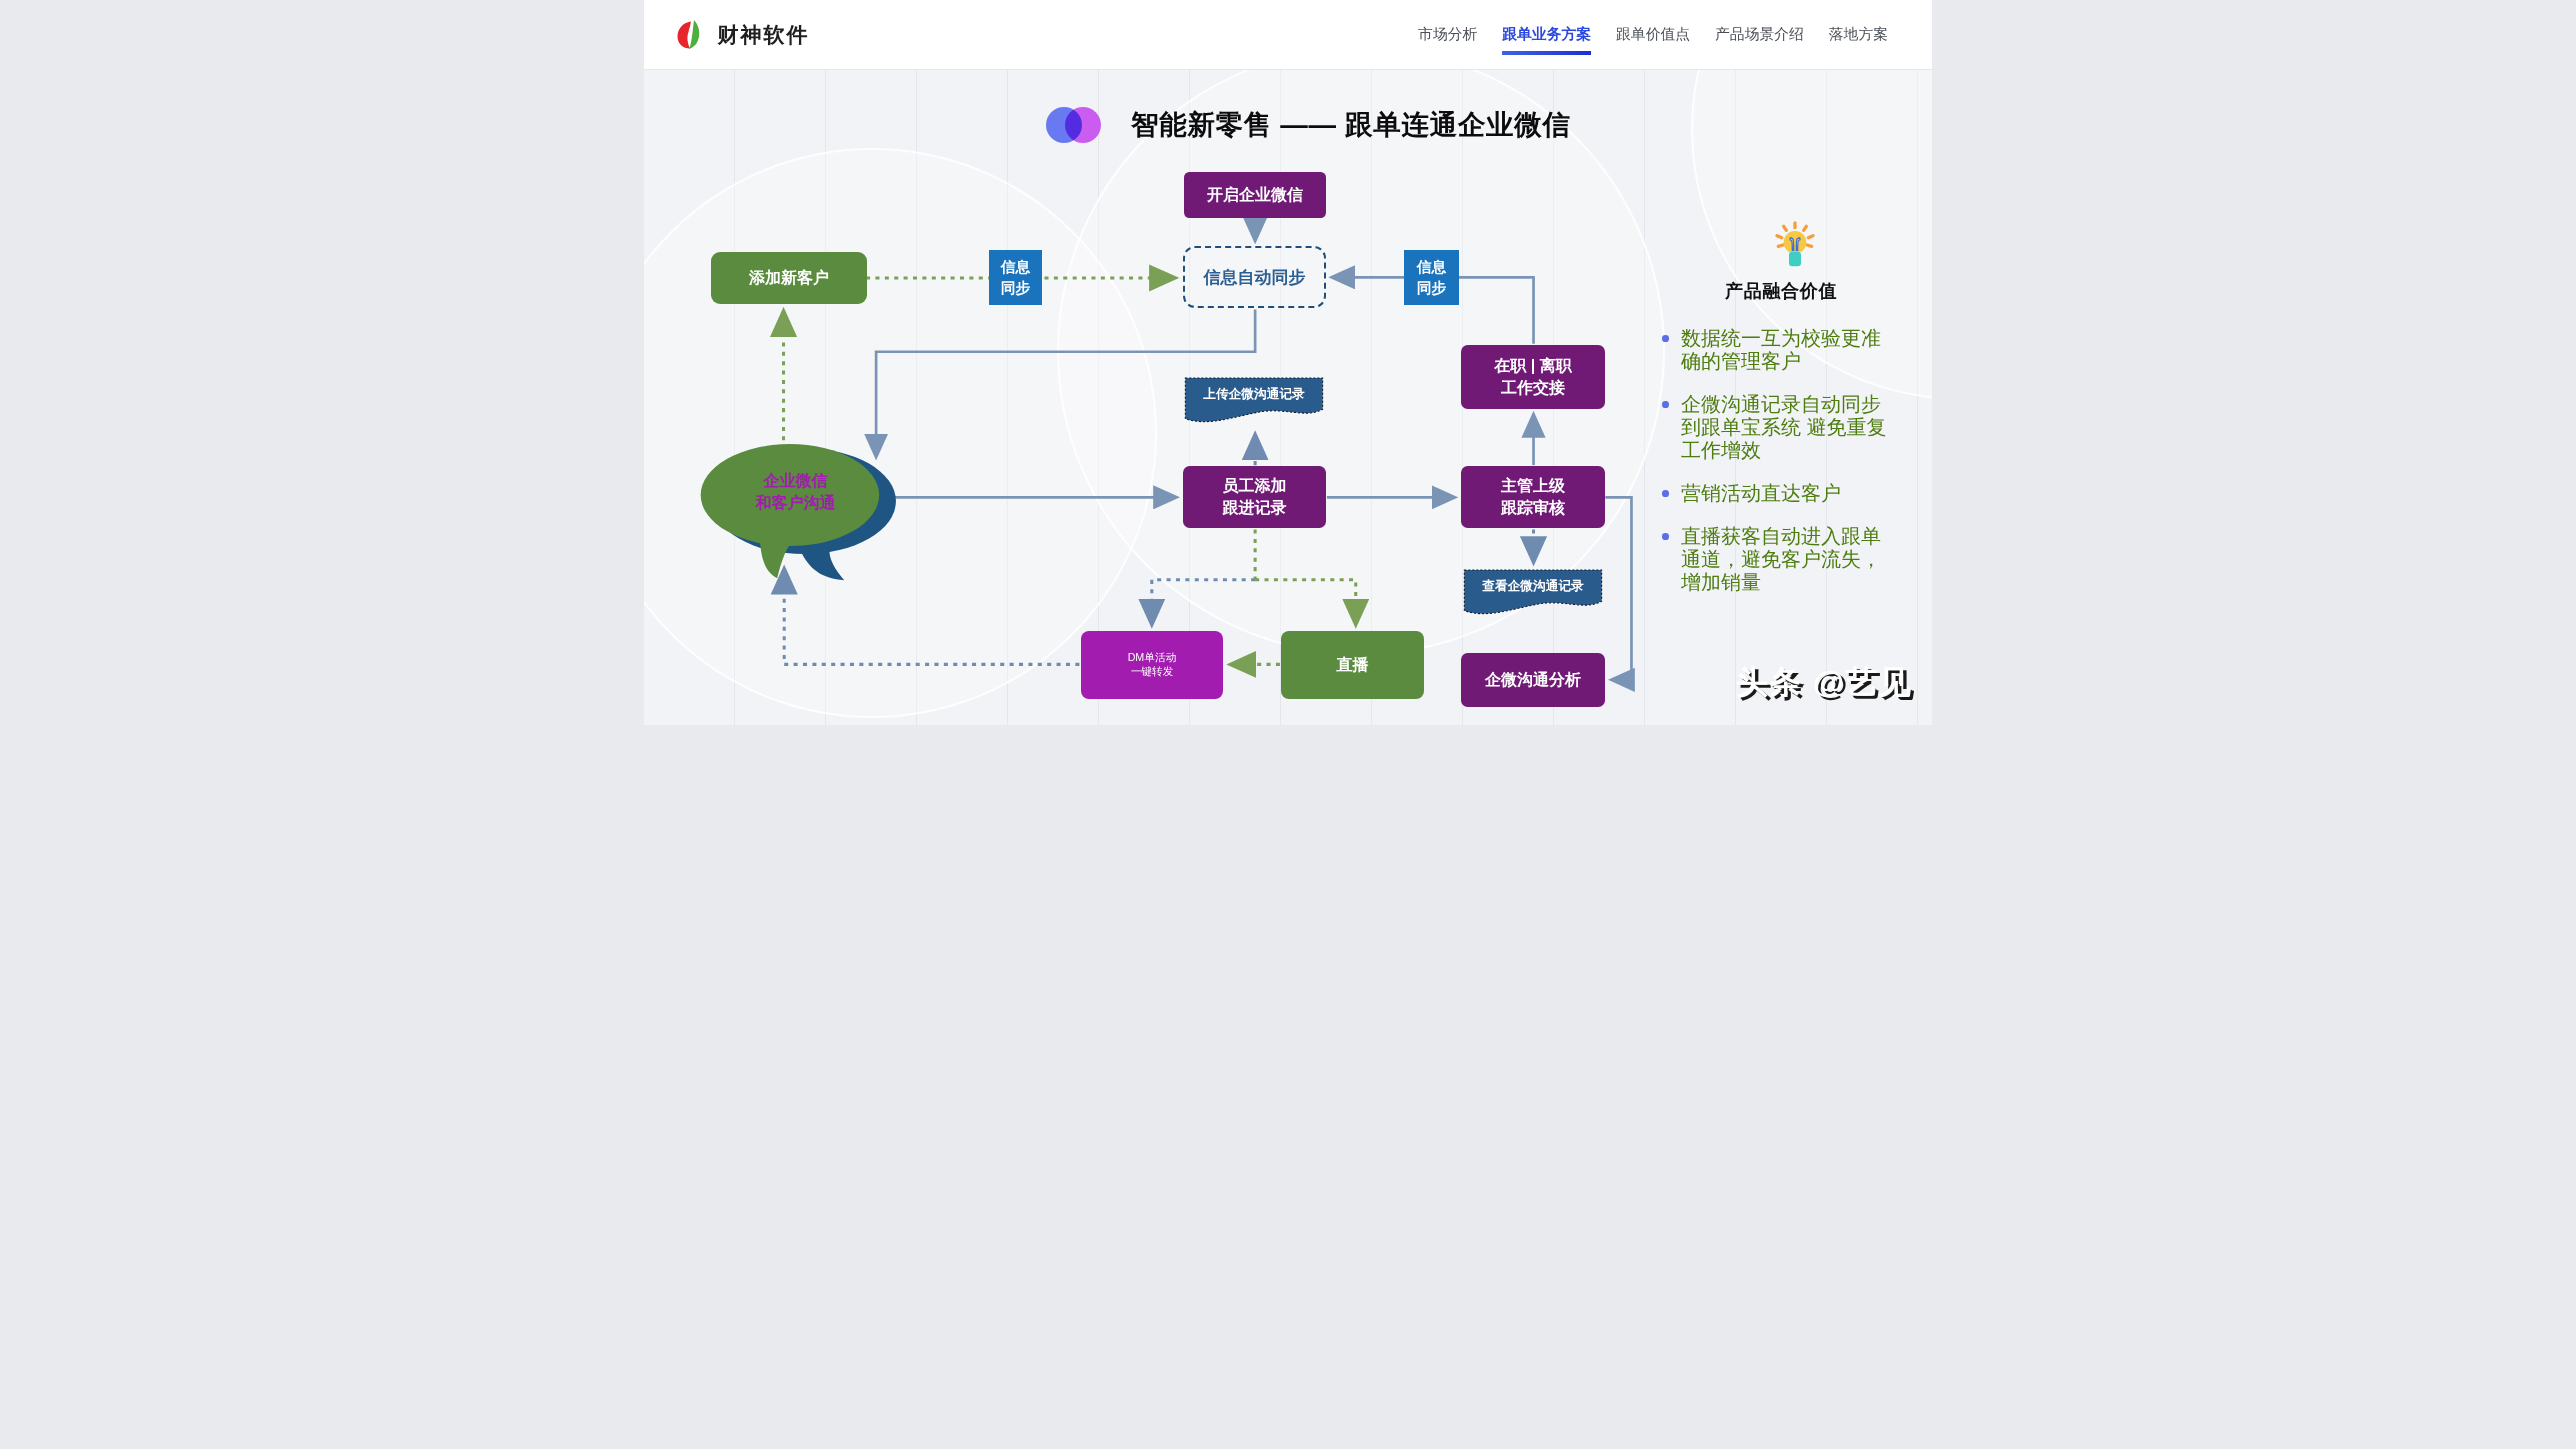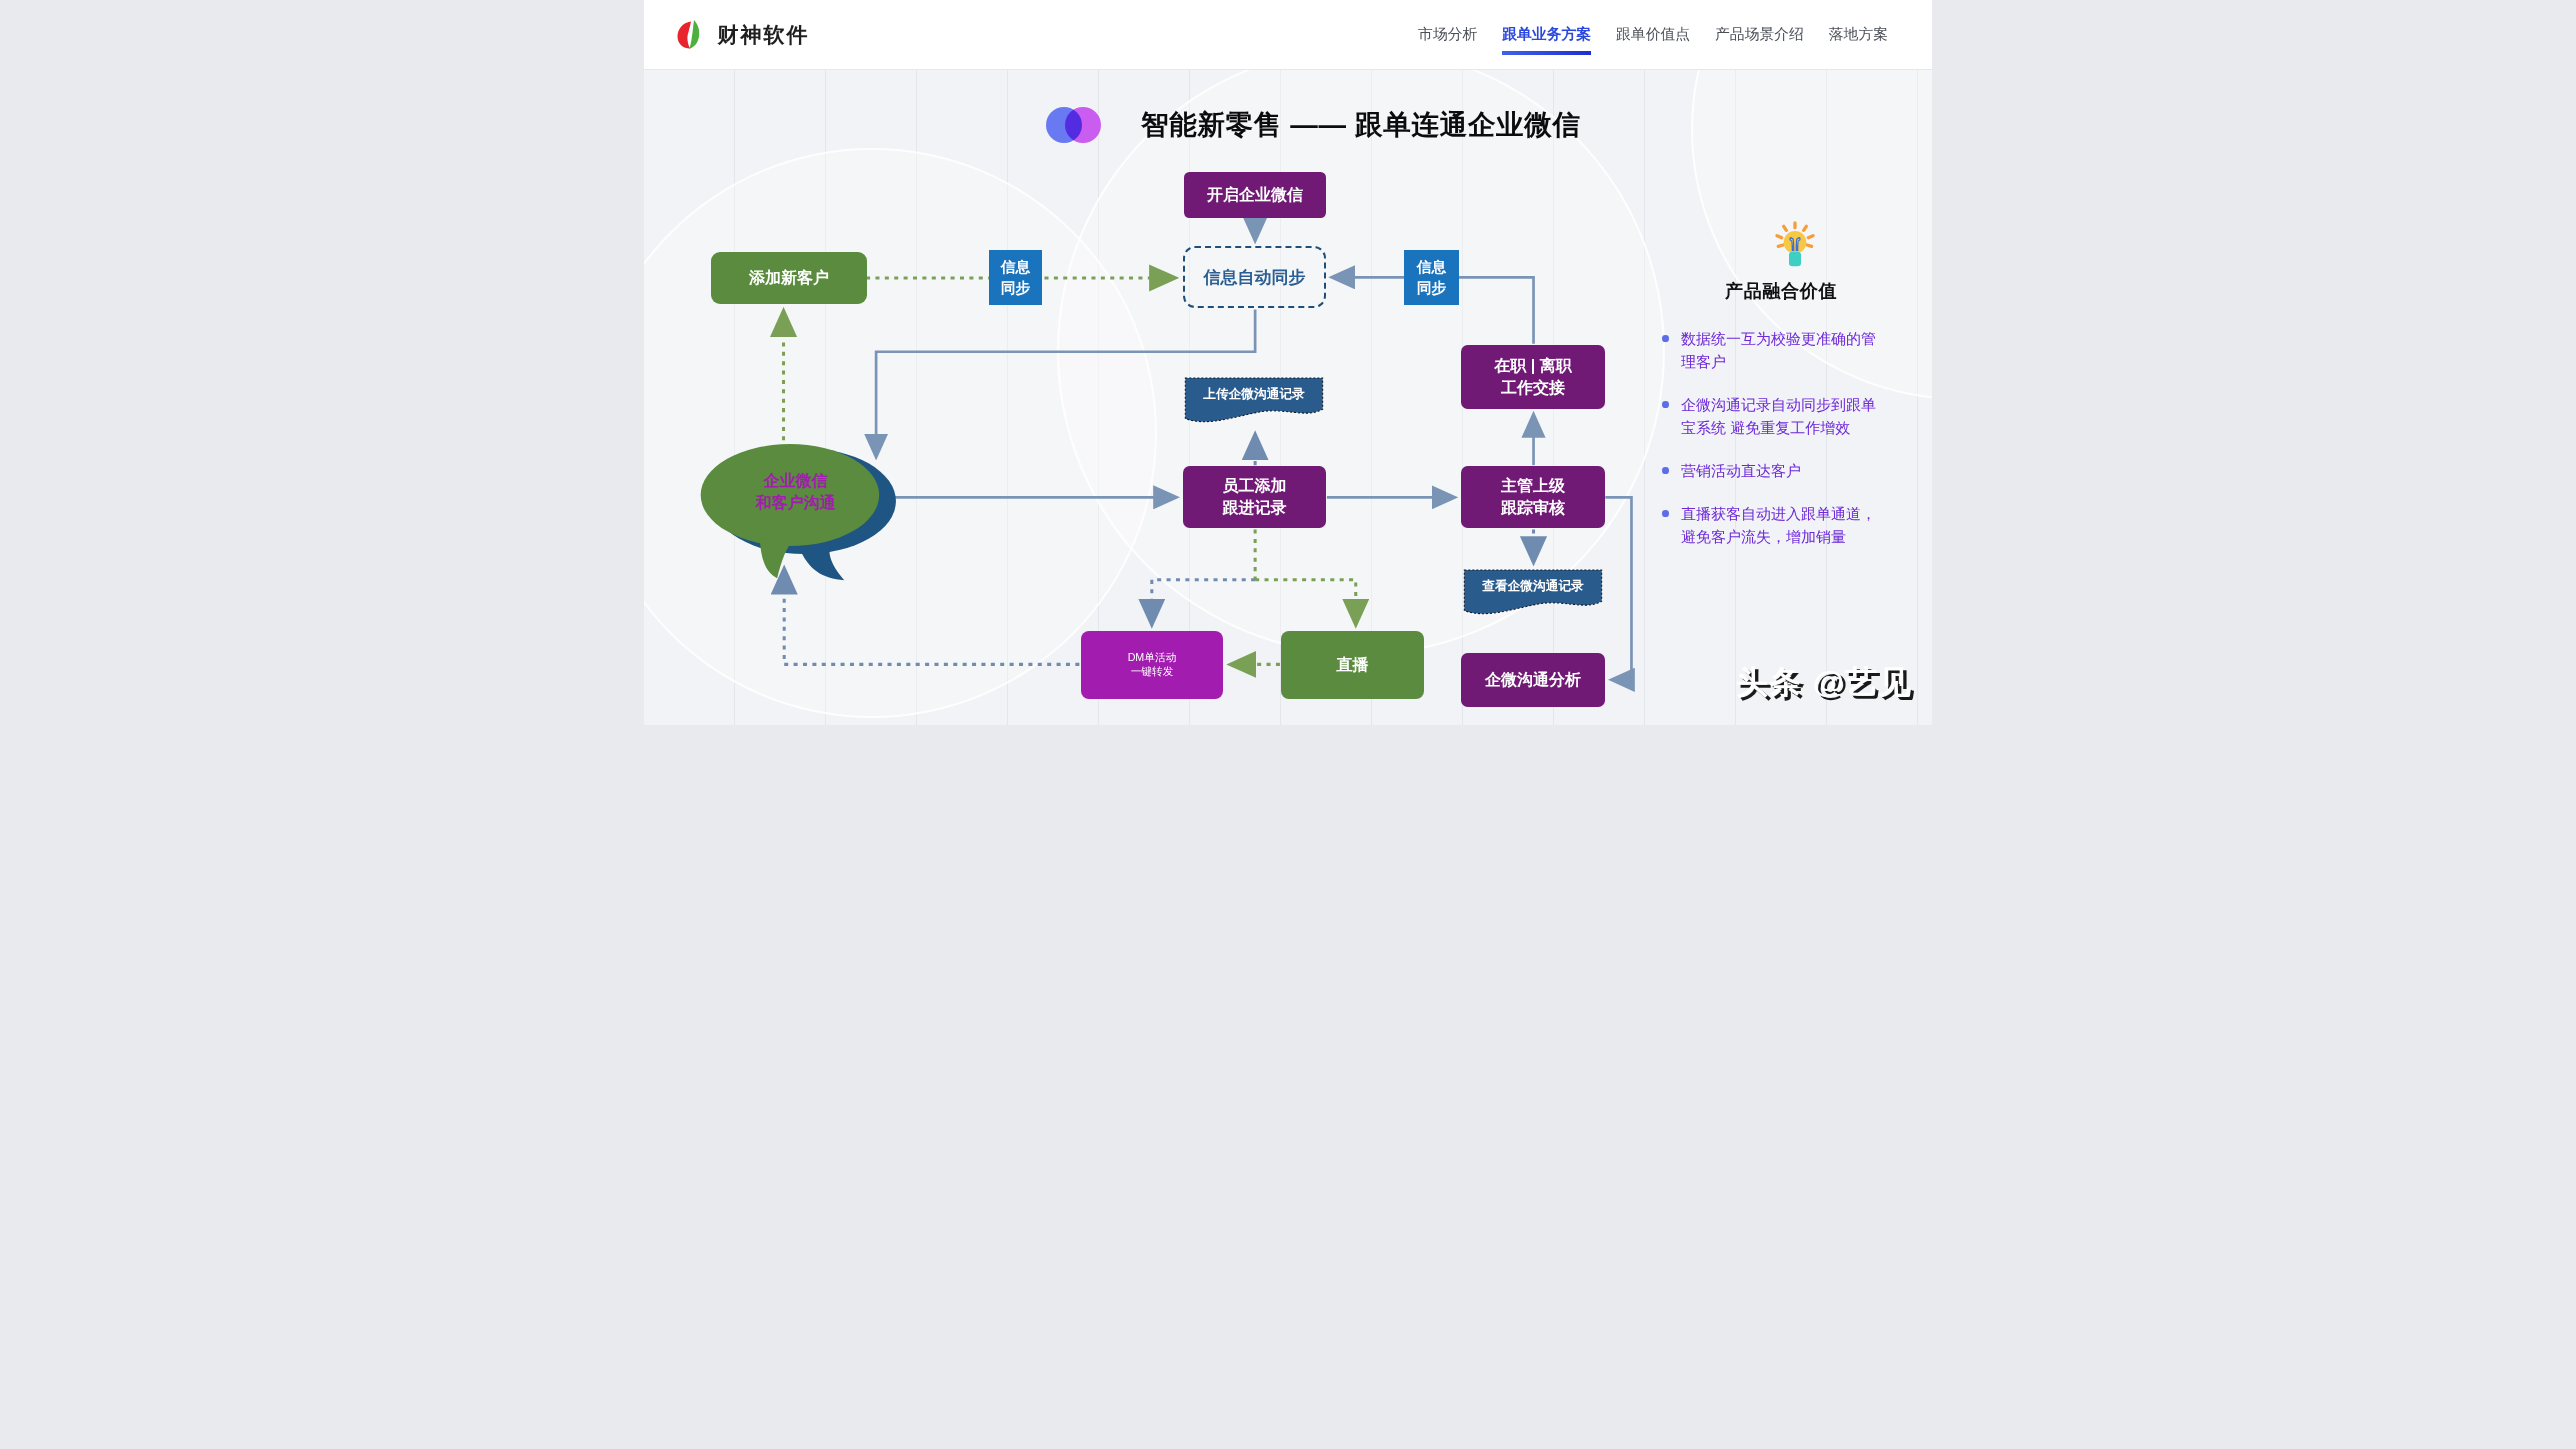--- a/index.html
+++ b/index.html
@@ -23,21 +23,21 @@
   .nav-item{font-size:14.8px;color:#4a4f57;cursor:pointer;white-space:nowrap;}
   .nav-item.active{color:#2b49dd;font-weight:700;position:relative;}
   .nav-item.active::after{content:"";position:absolute;left:0;right:0;bottom:-10.7px;height:3.4px;
     background:linear-gradient(90deg,#3f62e8,#1d2ed2);}
 
   
   #title-row{position:absolute;left:402px;top:107px;z-index:2;display:flex;align-items:center;}
   .title-circle{width:36px;height:36px;border-radius:50%;mix-blend-mode:multiply;}
   #tc1{background:#6879f1;}
   #tc2{background:#cb5cf0;margin-left:-17px;}
-  #page-title{margin-left:40px;font-size:27.5px;font-weight:900;color:#0c0c0e;letter-spacing:0.7px;white-space:nowrap;}
+  #page-title{margin-left:30px;font-size:27.5px;font-weight:900;color:#0c0c0e;letter-spacing:0.7px;white-space:nowrap;}
 
   
   .node{position:absolute;z-index:2;display:flex;align-items:center;justify-content:center;
     text-align:center;color:#fff;white-space:pre-line;box-sizing:border-box;}
   .blue{background:#701a75;border-radius:6.7px;font-size:16px;font-weight:600;line-height:1.35;}
   .green{background:#5a8b3e;border-radius:6.7px;font-size:16px;font-weight:600;line-height:1.35;}
   #n-start{left:540px;top:172px;width:142px;height:46px;border-radius:5.4px;}
   #n-autosync{left:539px;top:246px;width:143px;height:62px;border:2.7px dashed #1f4e79;border-radius:12px;
     color:#2b5e92;font-size:17px;font-weight:600;background:transparent;}
   #n-add{left:67px;top:252px;width:156px;height:52px;border-radius:9px;}
@@ -63,21 +63,21 @@
     color:#a21caf;font-size:16px;font-weight:600;line-height:1.4;white-space:pre-line;}
 
   
   #connectors{position:absolute;left:0;top:0;z-index:1;}
 
   
   #sidebar{position:absolute;left:1006px;top:221px;width:268px;z-index:2;}
   #bulb{position:absolute;left:125px;top:0;width:40px;height:48px;}
   #sidebar-title{position:absolute;left:75px;top:58px;font-size:18px;font-weight:800;color:#111;letter-spacing:0.7px;}
   #bullet-list{position:absolute;left:31px;top:106px;width:209px;margin:0;padding:0;list-style:none;}
-  .bullet{position:relative;margin-bottom:20px;font-size:15px;line-height:23px;color:#6d28d9;padding-left:0;}
+  .bullet{position:relative;margin-bottom:20px;font-size:20px;line-height:23px;color:#4d7c0f;padding-left:0;}
   .bullet .dot{position:absolute;left:-19px;top:8px;width:6.7px;height:6.7px;border-radius:50%;background:#5b6ee8;}
 
   
   #watermark{position:absolute;left:1092px;top:661px;z-index:4;font-size:32px;font-weight:700;
     letter-spacing:1.3px;color:#ffffff;text-shadow:3.4px 3.4px 0 rgba(8,8,8,0.92);white-space:nowrap;}
 </style>
 </head>
 <body>
 
 <div id="app">

